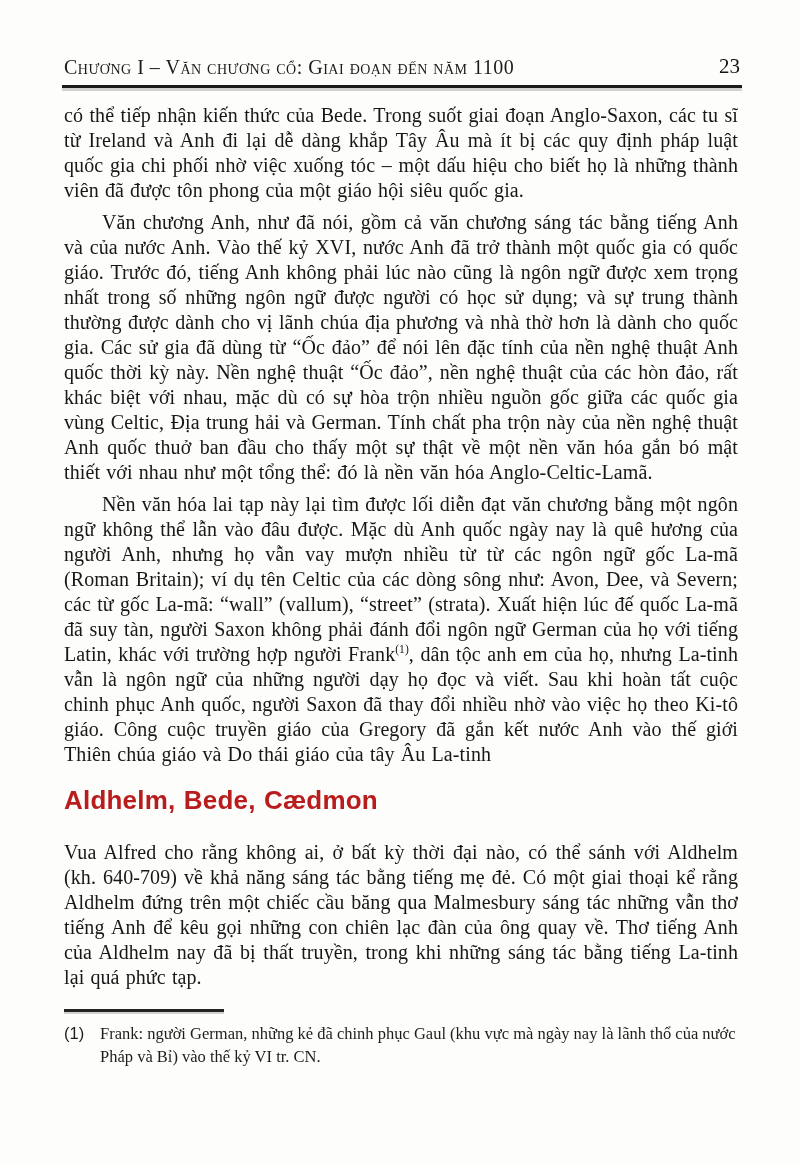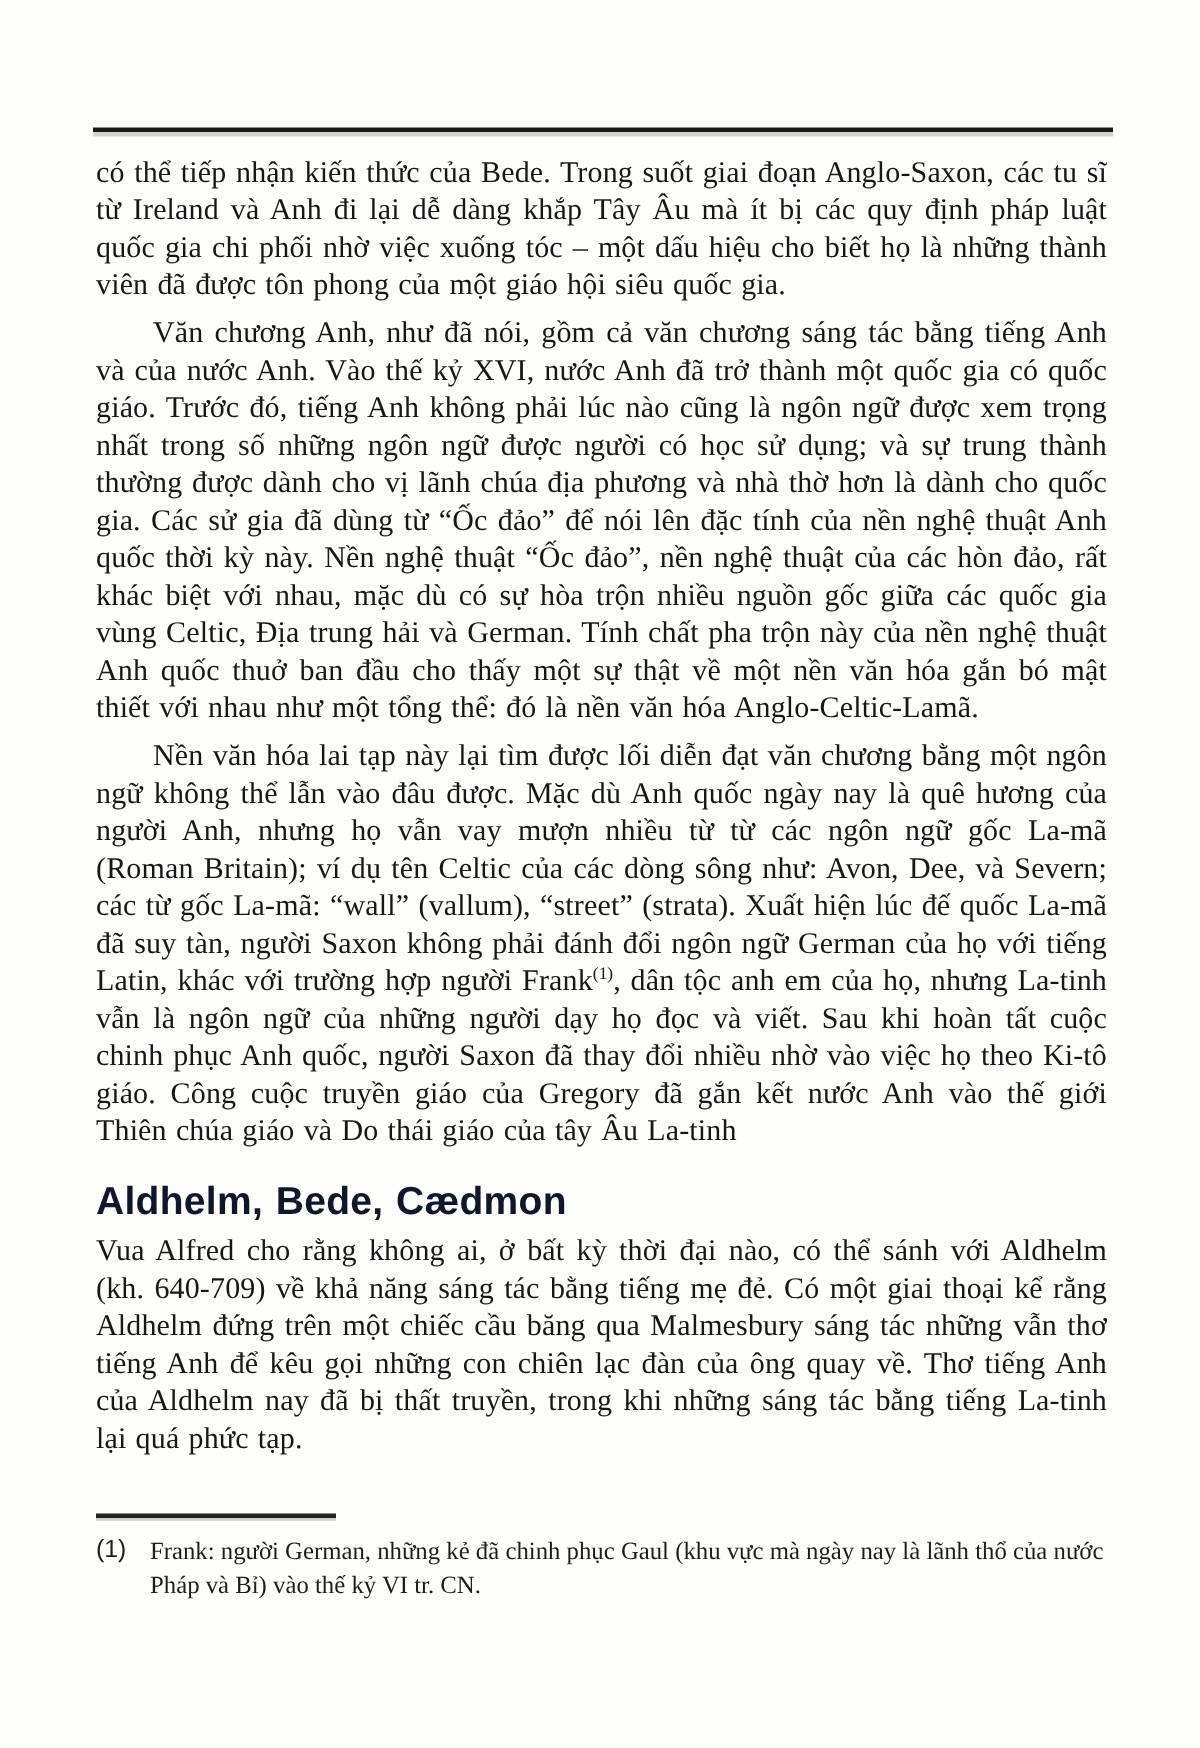--- a/index.html
+++ b/index.html
@@ -59,22 +59,22 @@
     font-size:0.58em;
     line-height:0;
     letter-spacing:0;
   }
   .section-heading {
     font-family:"Liberation Sans", sans-serif;
     font-weight:bold;
     font-size:26px;
     letter-spacing:0.2px;
     text-align:left;
-    margin:21px 0 9px 0;
-    color:#0f172a;
+    margin:21px 0 27px 0;
+    color:#b91c1c;
   }
   
   .footnote-area {
     position:absolute;
     left:64px; right:62px; top:1009px;
     font-family:"Liberation Sans", sans-serif;
     font-size:16.5px;
     line-height:23px;
     color:#1d1d1d;
   }
@@ -87,20 +87,24 @@
   }
   .footnote-item { display:flex; }
   .footnote-marker { flex:0 0 36px; }
   .footnote-text { flex:1;font-family:Liberation Serif, serif; }
 </style>
 </head>
 <body>
 
 <div class="page">
 
+  <div class="header">
+    <span class="chapter-title">Chương I – Văn chương cổ: Giai đoạn đến năm 1100</span>
+    <span class="page-number">23</span>
+  </div>
   <div class="header-rule"></div>
 
   <div class="content">
     <p class="para">có thể tiếp nhận kiến thức của Bede. Trong suốt giai đoạn Anglo-Saxon, các tu sĩ từ Ireland và Anh đi lại dễ dàng khắp Tây Âu mà ít bị các quy định pháp luật quốc gia chi phối nhờ việc xuống tóc – một dấu hiệu cho biết họ là những thành viên đã được tôn phong của một giáo hội siêu quốc gia.</p>
 
     <p class="para indent">Văn chương Anh, như đã nói, gồm cả văn chương sáng tác bằng tiếng Anh và của nước Anh. Vào thế kỷ XVI, nước Anh đã trở thành một quốc gia có quốc giáo. Trước đó, tiếng Anh không phải lúc nào cũng là ngôn ngữ được xem trọng nhất trong số những ngôn ngữ được người có học sử dụng; và sự trung thành thường được dành cho vị lãnh chúa địa phương và nhà thờ hơn là dành cho quốc gia. Các sử gia đã dùng từ “Ốc đảo” để nói lên đặc tính của nền nghệ thuật Anh quốc thời kỳ này. Nền nghệ thuật “Ốc đảo”, nền nghệ thuật của các hòn đảo, rất khác biệt với nhau, mặc dù có sự hòa trộn nhiều nguồn gốc giữa các quốc gia vùng Celtic, Địa trung hải và German. Tính chất pha trộn này của nền nghệ thuật Anh quốc thuở ban đầu cho thấy một sự thật về một nền văn hóa gắn bó mật thiết với nhau như một tổng thể: đó là nền văn hóa Anglo-Celtic-Lamã.</p>
 
     <p class="para indent"><span>Nền văn hóa lai tạp này lại tìm được lối diễn đạt văn chương bằng một ngôn ngữ không thể lẫn vào đâu được. Mặc dù Anh quốc ngày nay là quê hương của người Anh, nhưng họ vẫn vay mượn nhiều từ từ các ngôn ngữ gốc La-mã (Roman Britain); ví dụ tên Celtic của các dòng sông như: Avon, Dee, và Severn; các từ gốc La-mã: “wall” (vallum), “street” (strata). Xuất hiện lúc đế quốc La-mã đã suy tàn, người Saxon không phải đánh đổi ngôn ngữ German của họ với tiếng Latin, khác với trường hợp người Frank</span><span class="sup">(1)</span><span>, dân tộc anh em của họ, nhưng La-tinh vẫn là ngôn ngữ của những người dạy họ đọc và viết. Sau khi hoàn tất cuộc chinh phục Anh quốc, người Saxon đã thay đổi nhiều nhờ vào việc họ theo Ki-tô giáo. Công cuộc truyền giáo của Gregory đã gắn kết nước Anh vào thế giới Thiên chúa giáo và Do thái giáo của tây Âu La-tinh</span></p>
 
     <h2 class="section-heading">Aldhelm, Bede, Cædmon</h2>

